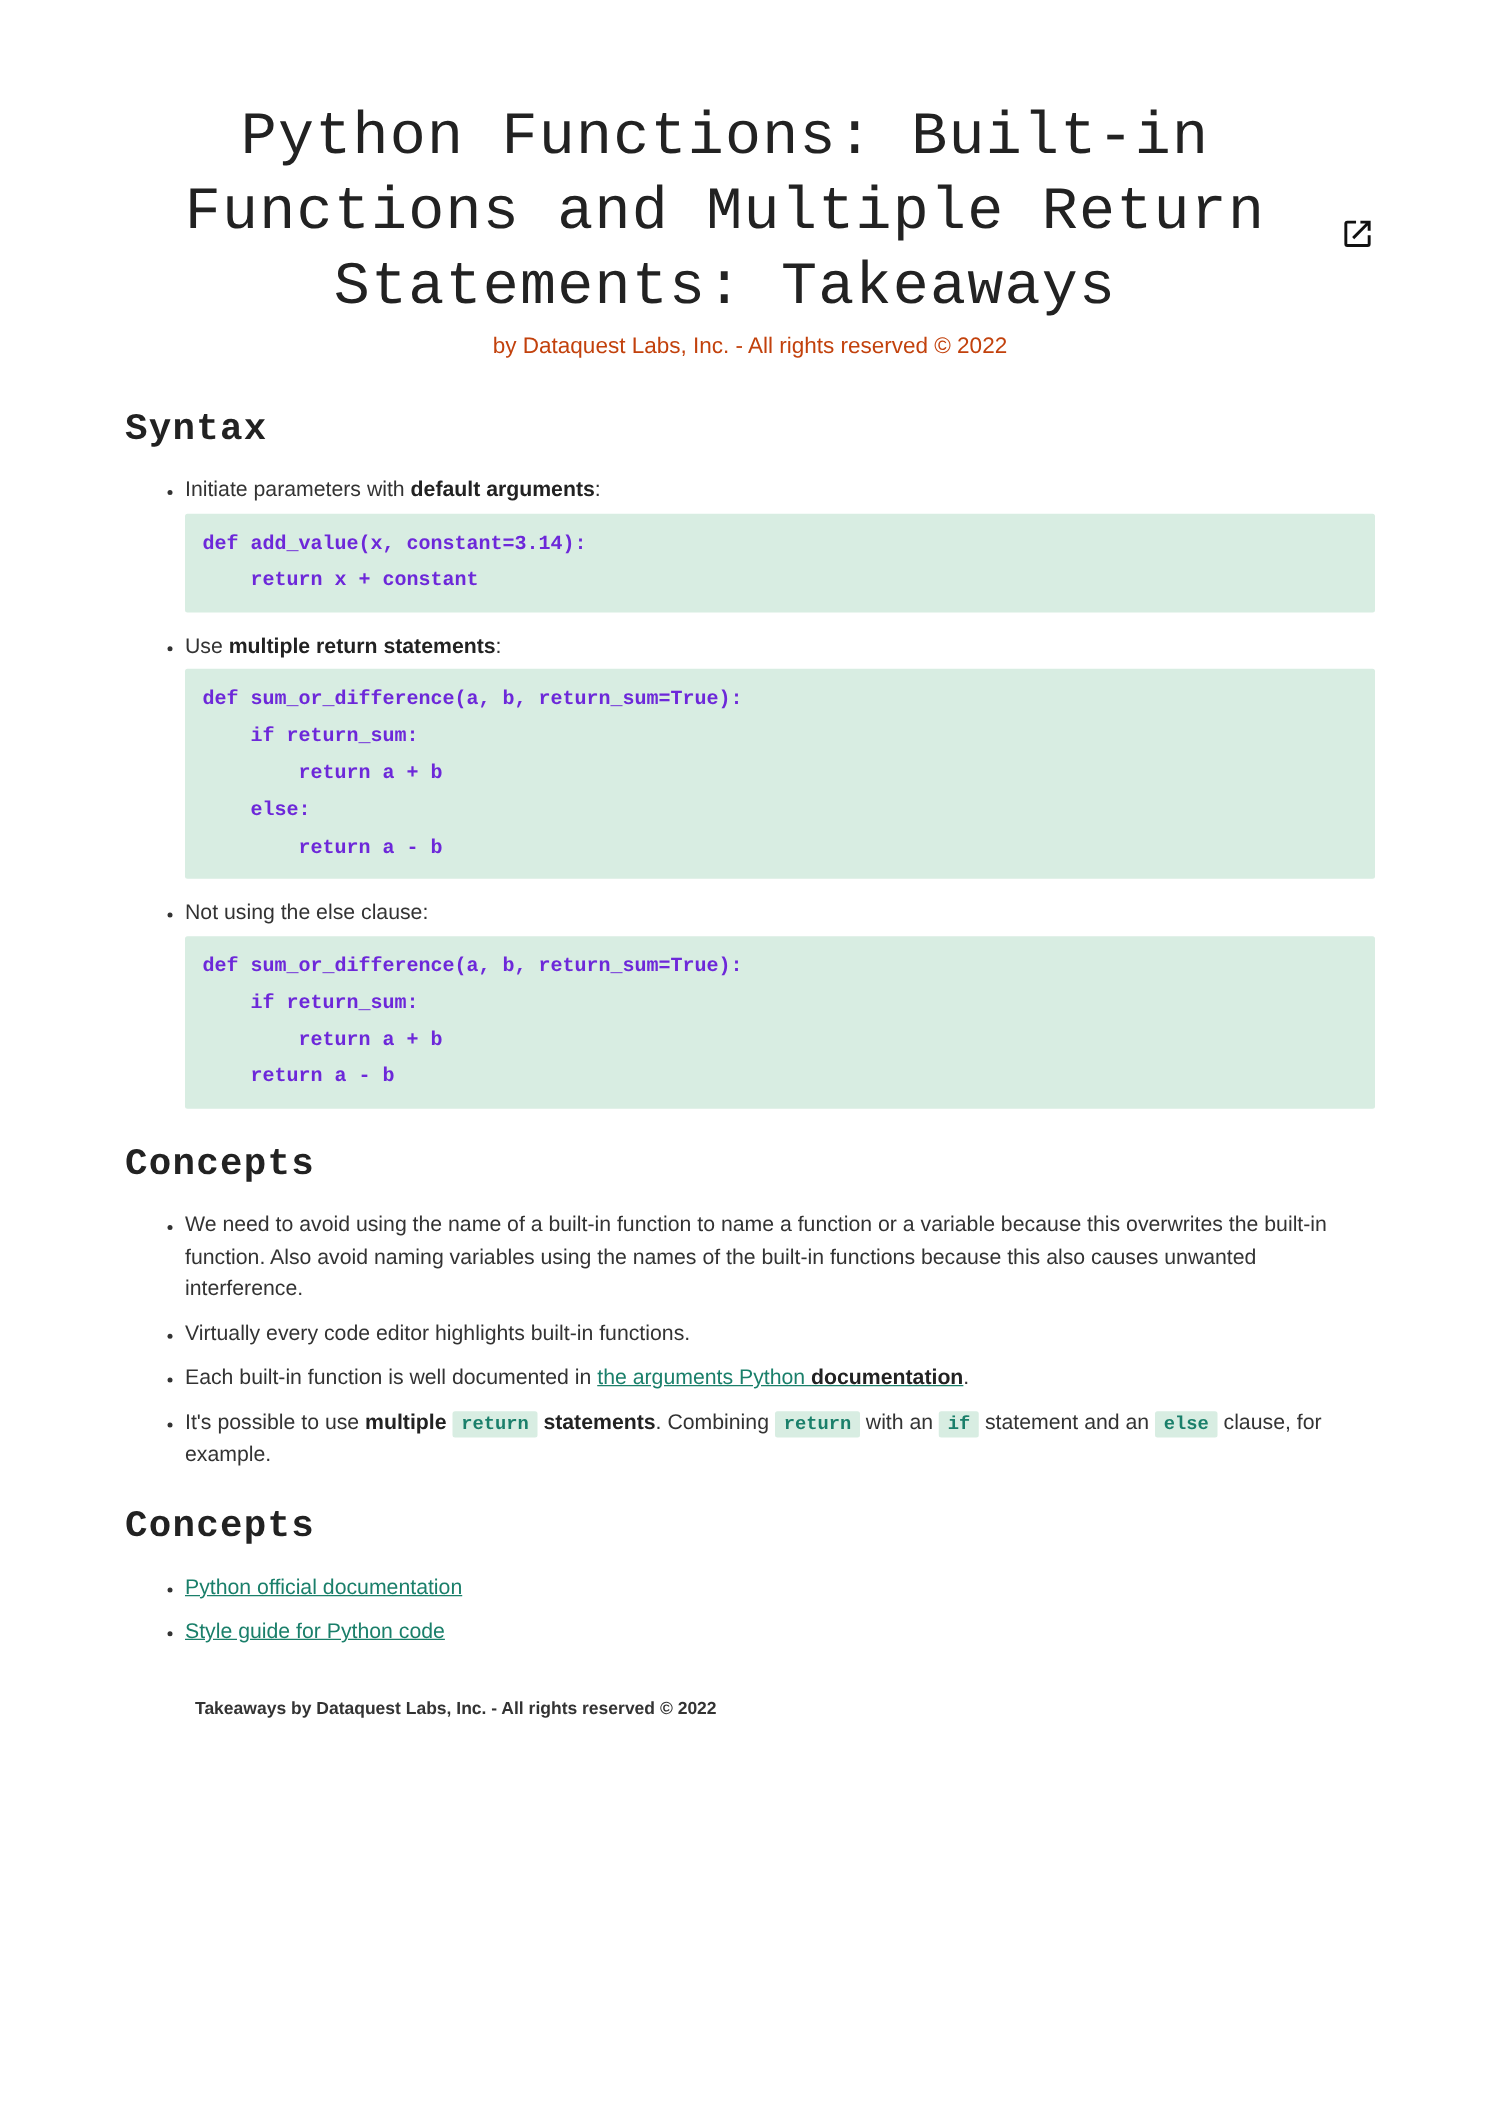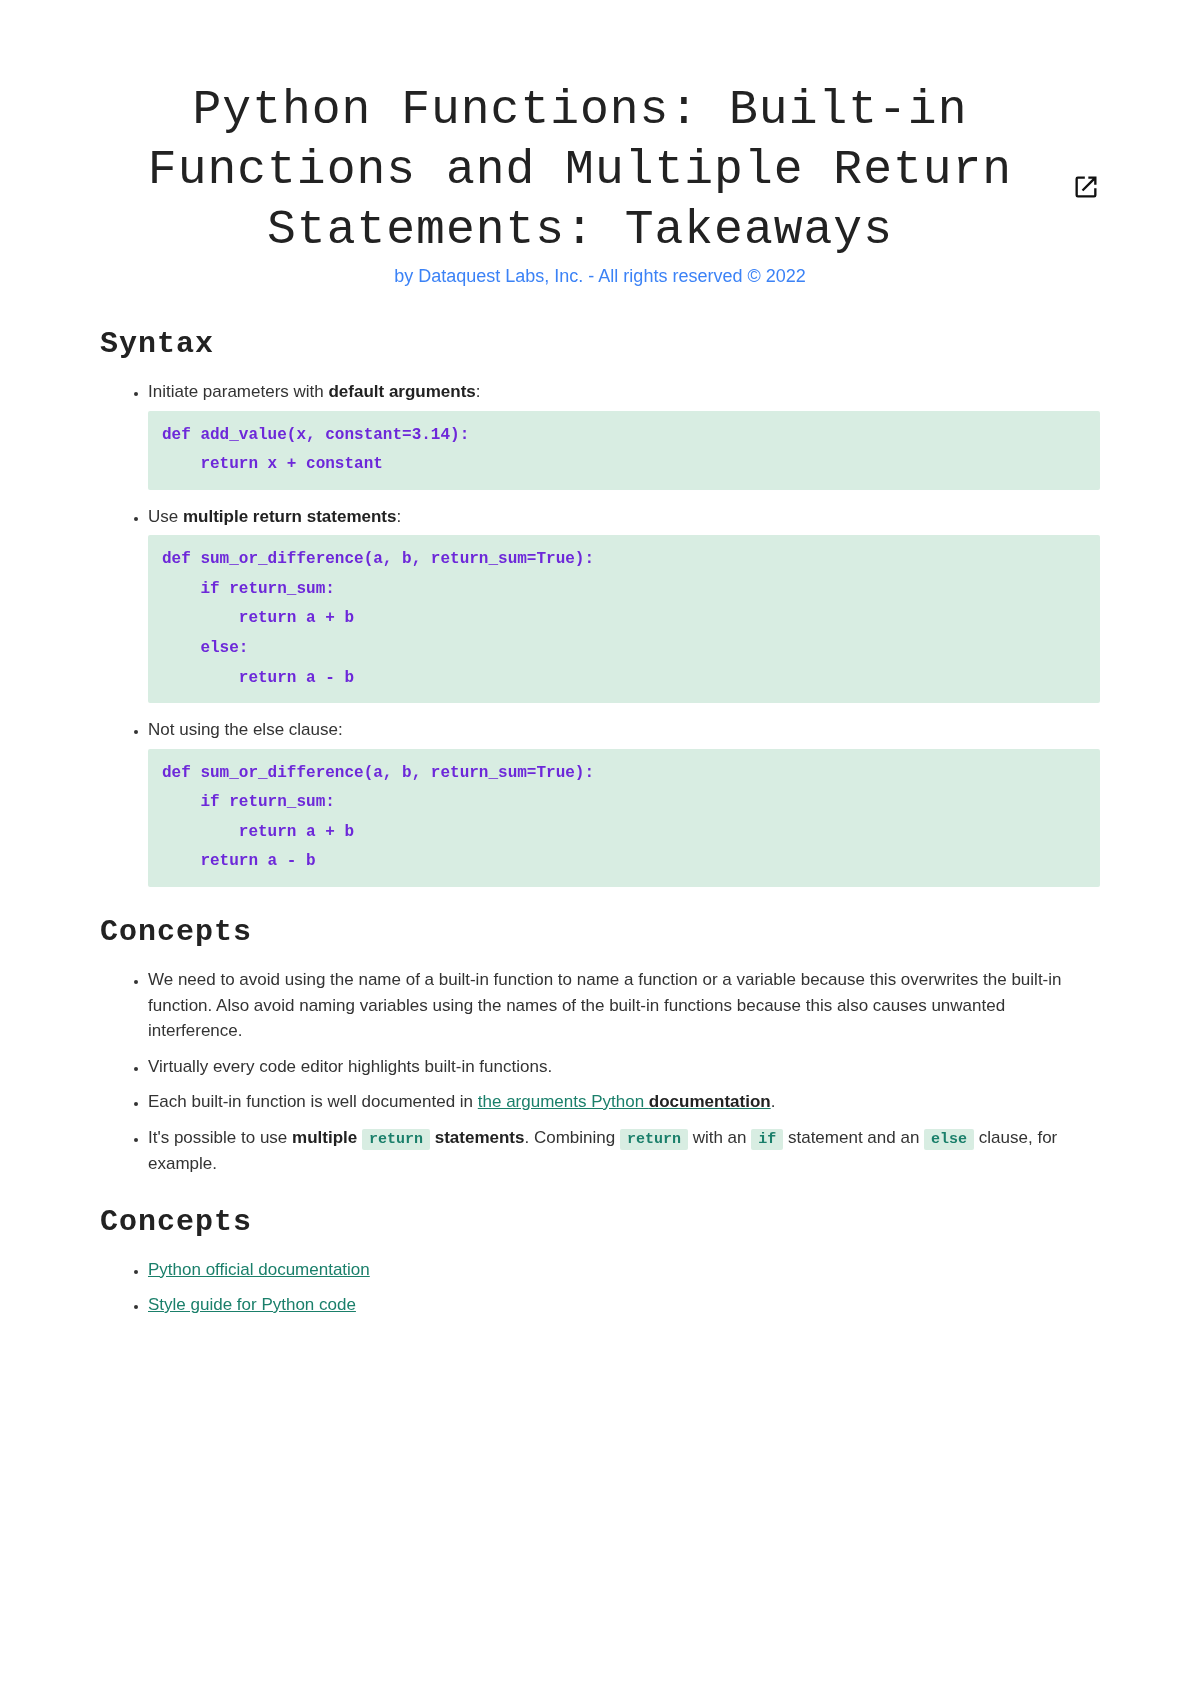--- a/index.html
+++ b/index.html
@@ -27,21 +27,21 @@
     font-size: 48px;
     letter-spacing: 1px;
     text-align: center;
     margin: 0 0 6px 0;
     line-height: 1.25;
     color: #222;
   }
   .byline {
     text-align: center;
     font-size: 18px;
-    color: #3b82f6;
+    color: #c2410c;
     margin-bottom: 40px;
   }
   .share-icon {
     width: 28px;
     height: 28px;
     flex-shrink: 0;
     margin-left: 12px;
     margin-top: 28px;
   }
   h2 {
@@ -153,14 +153,15 @@
       <span>It's possible to use </span><strong>multiple</strong>&nbsp;<span class="inline-code">return</span>&nbsp;<strong>statements</strong><span>. Combining </span><span class="inline-code">return</span><span> with an </span><span class="inline-code">if</span><span> statement and an </span><span class="inline-code">else</span><span> clause, for example.</span>
     </li>
   </ul>
 
   <h2>Concepts</h2>
   <ul>
     <li><a href="#">Python official documentation</a></li>
     <li><a href="#">Style guide for Python code</a></li>
   </ul>
 
+  <div class="footer">Takeaways by Dataquest Labs, Inc. - All rights reserved © 2022</div>
 
 </div>
 
 </body></html>

